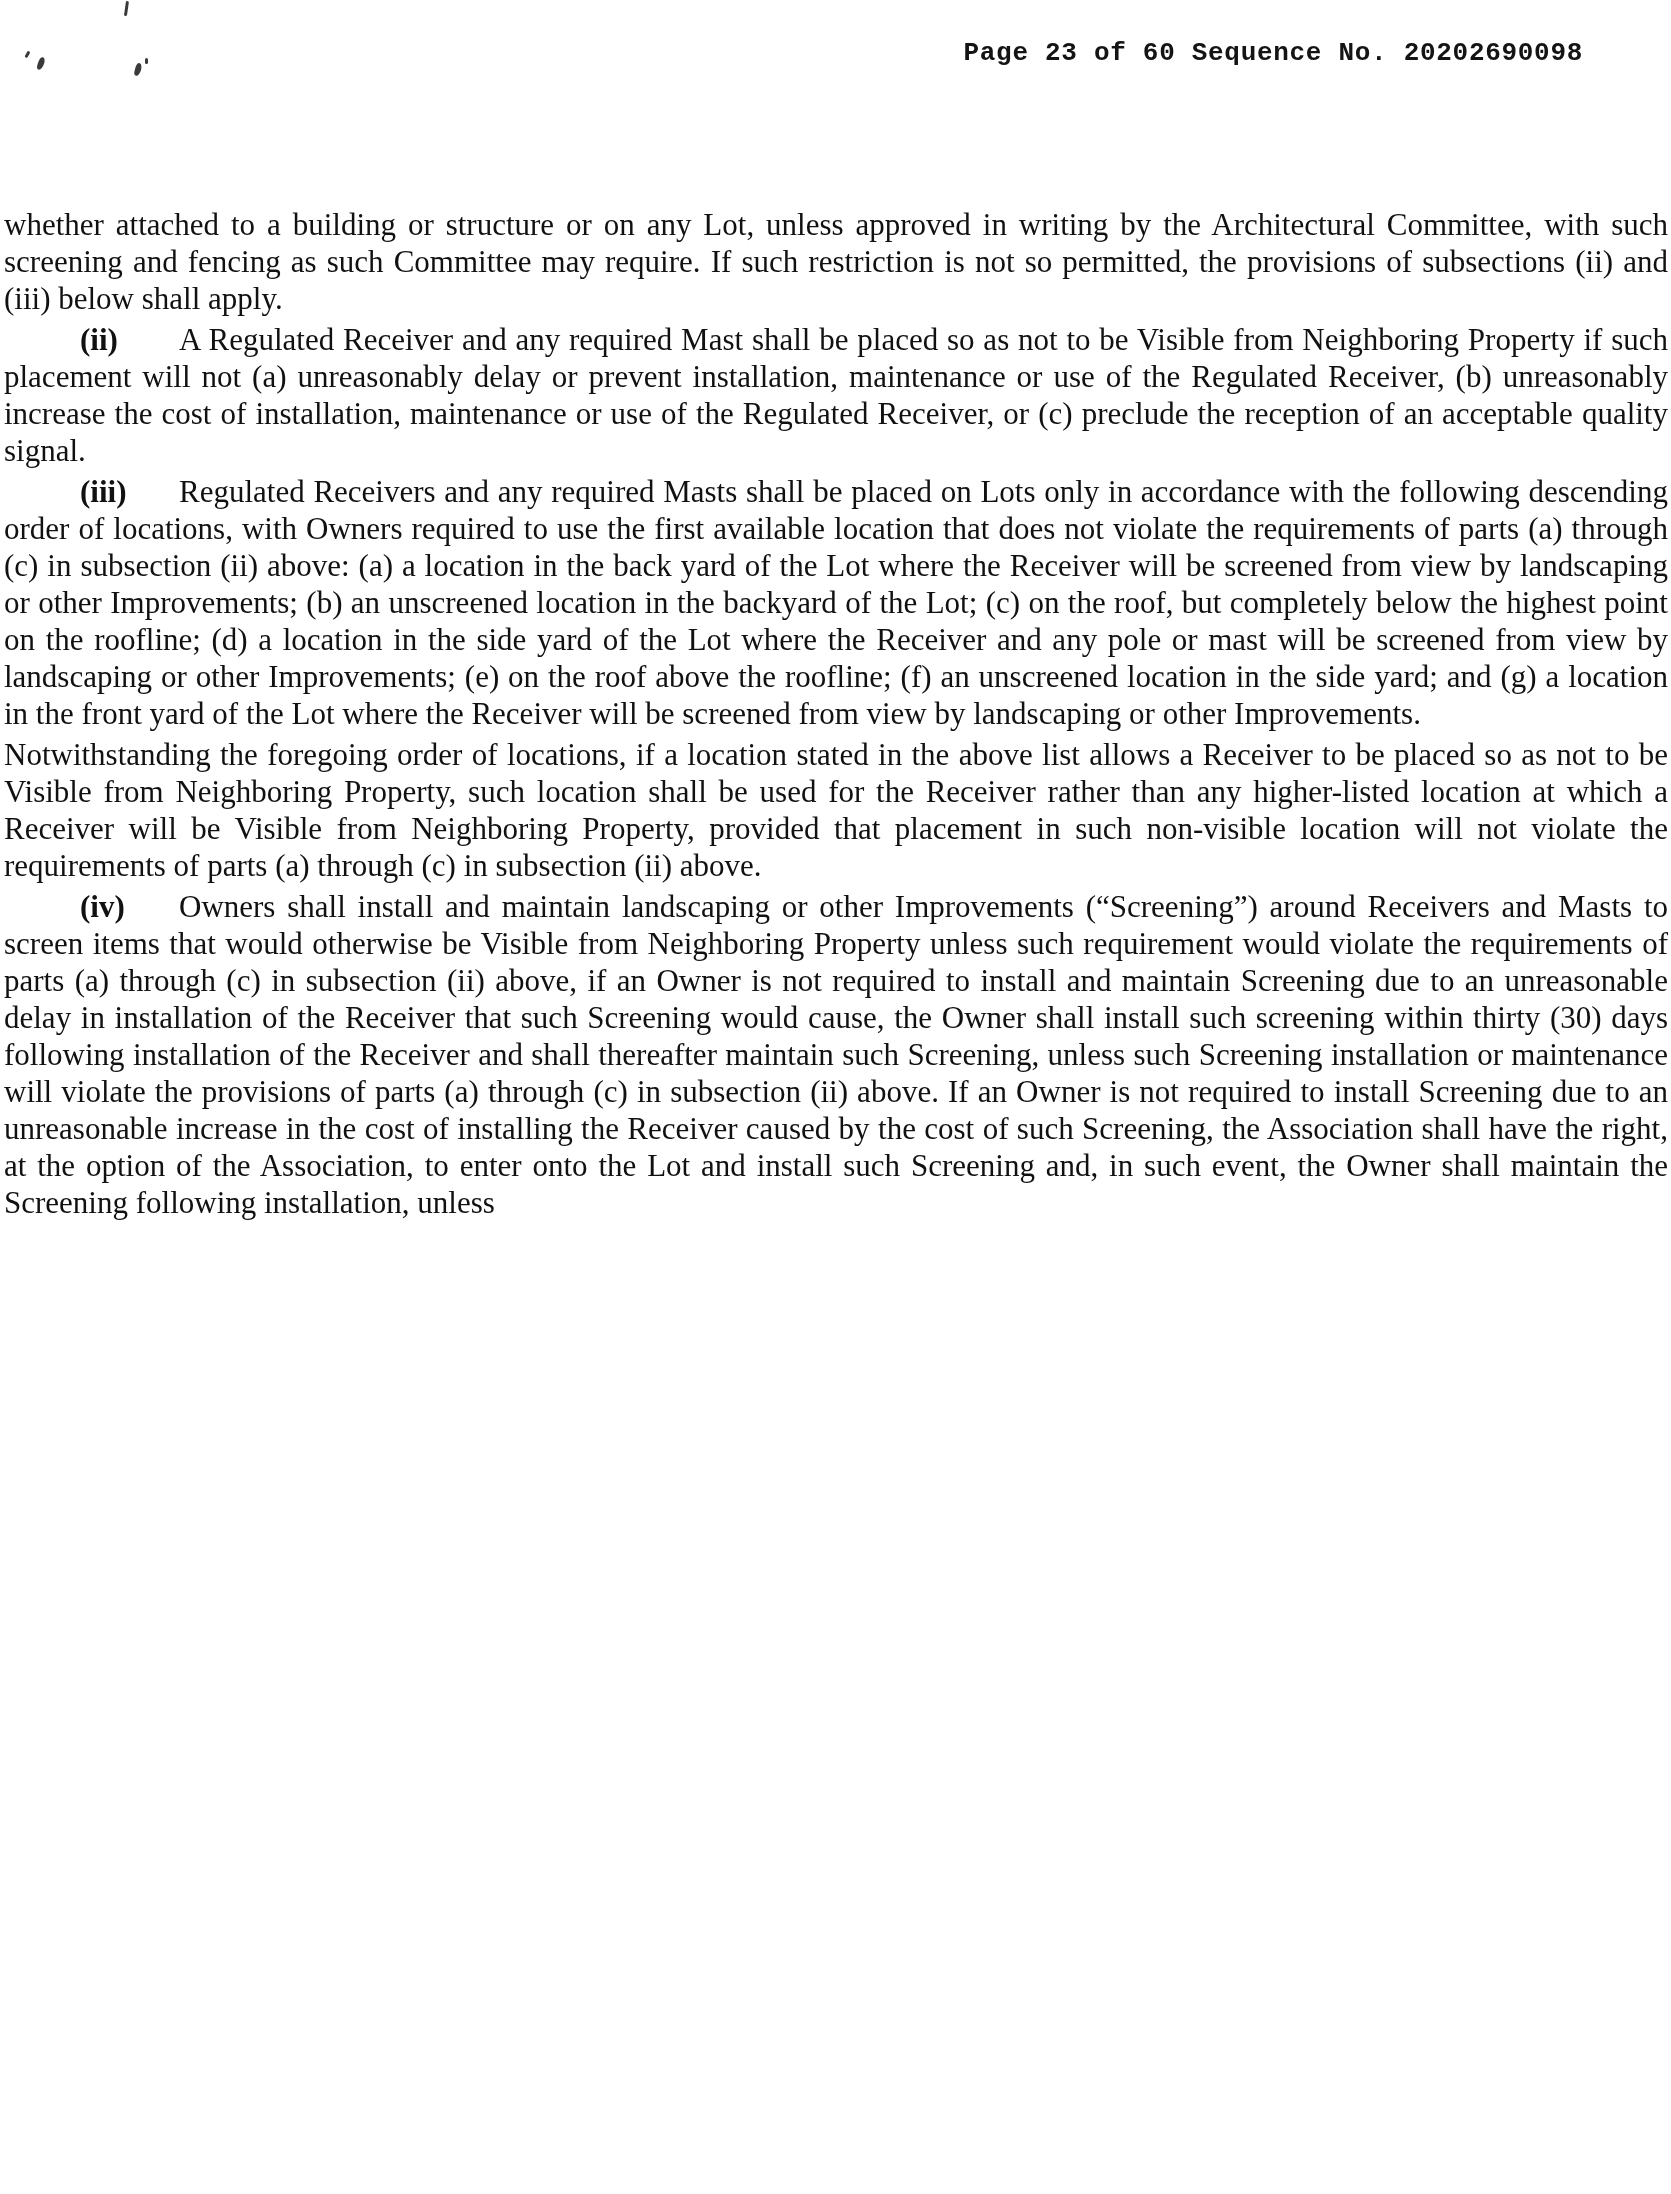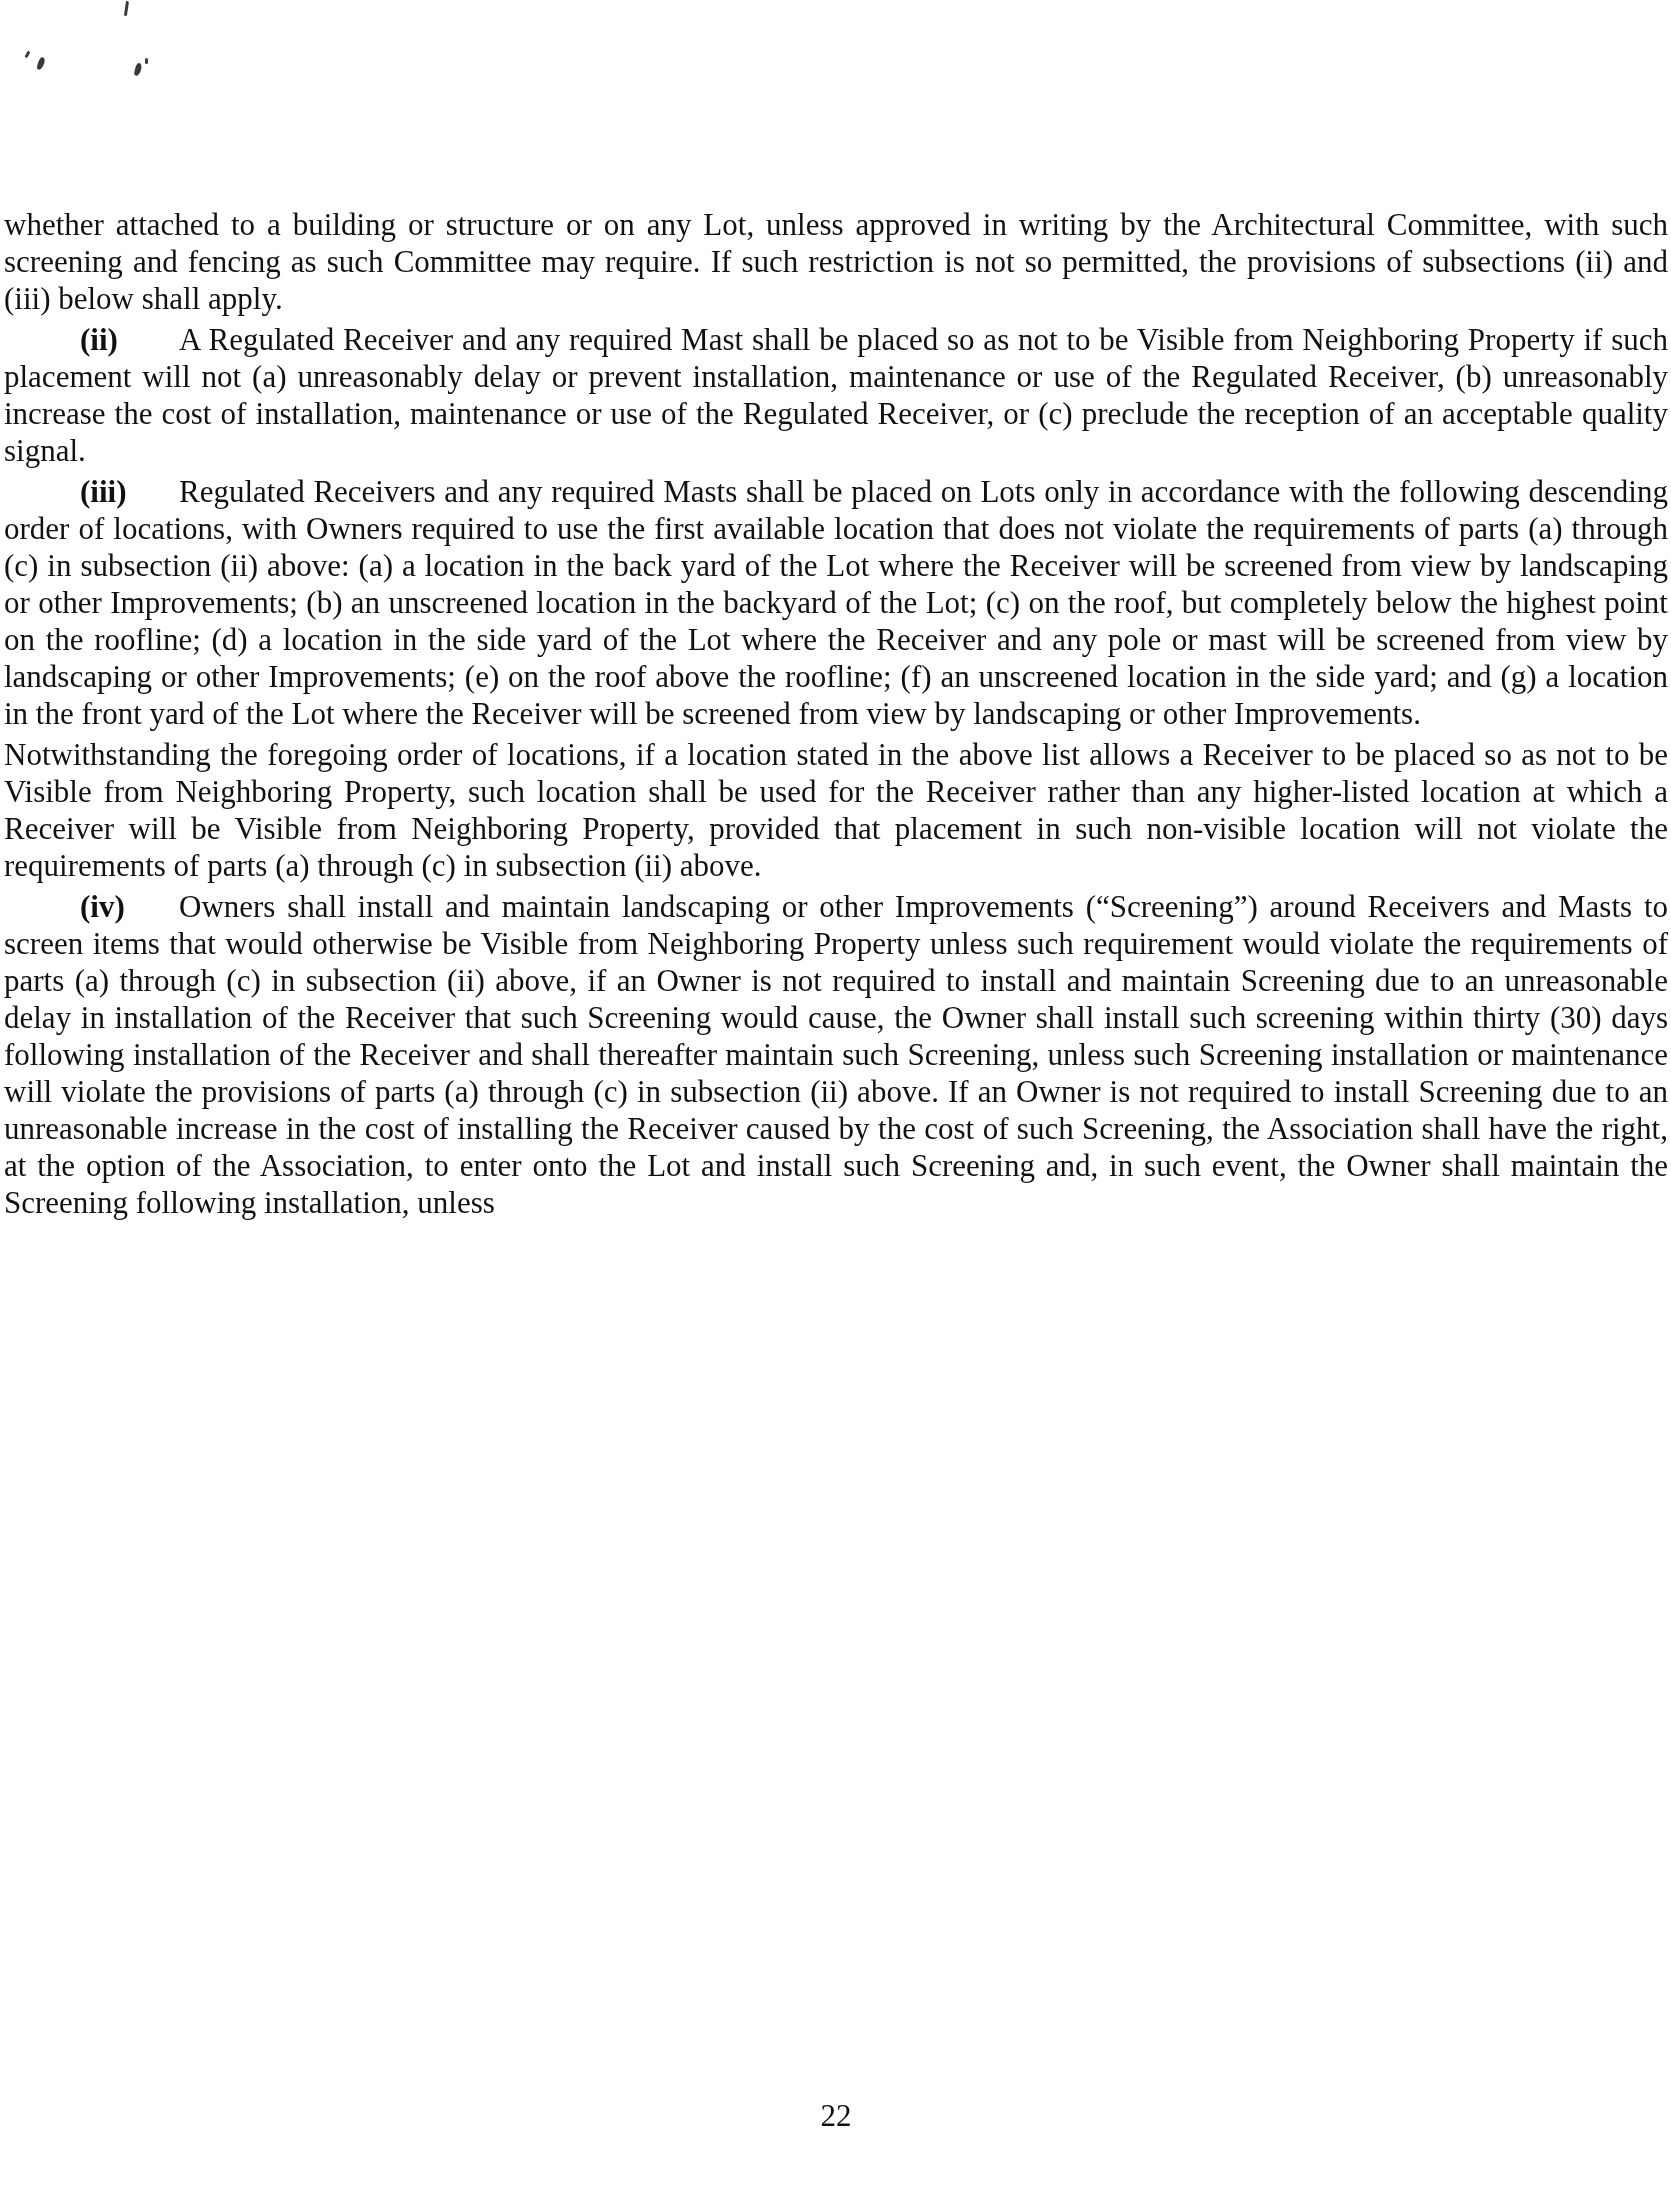--- a/index.html
+++ b/index.html
@@ -84,31 +84,33 @@
 <body>
 
 <div class="page">
 
   <div class="artifact a1"></div>
   <div class="artifact a2"></div>
   <div class="artifact a3"></div>
   <div class="artifact a4"></div>
   <div class="artifact a5"></div>
 
+  <div class="header">
+    <span>Page 23 of 60 Sequence No. 20202690098</span>
+  </div>
 
   <div class="content">
 
     <p class="para indent-block">whether attached to a building or structure or on any Lot, unless approved in writing by the Architectural Committee, with such screening and fencing as such Committee may require.  If such restriction is not so permitted, the provisions of subsections (ii) and (iii) below shall apply.</p>
 
     <p class="para indent-block item spacer-top"><span class="item-label">(ii)</span><span>A Regulated Receiver and any required Mast shall be placed so as not to be Visible from Neighboring Property if such placement will not (a) unreasonably delay or prevent installation, maintenance or use of the Regulated Receiver, (b) unreasonably increase the cost of installation, maintenance or use of the Regulated Receiver, or (c) preclude the reception of an acceptable quality signal.</span></p>
 
     <p class="para indent-block item spacer-top"><span class="item-label">(iii)</span><span>Regulated Receivers and any required Masts shall be placed on Lots only in accordance with the following descending order of locations, with Owners required to use the first available location that does not violate the requirements of parts (a) through (c) in subsection (ii) above: (a) a location in the back yard of the Lot where the Receiver will be screened from view by landscaping or other Improvements; (b) an unscreened location in the backyard of the Lot; (c) on the roof, but completely below the highest point on the roofline; (d) a location in the side yard of the Lot where the Receiver and any pole or mast will be screened from view by landscaping or other Improvements; (e) on the roof above the roofline; (f) an unscreened location in the side yard; and (g) a location in the front yard of the Lot where the Receiver will be screened from view by landscaping or other Improvements.</span></p>
 
     <p class="para full-width spacer-top">Notwithstanding the foregoing order of locations, if a location stated in the above list allows a Receiver to be placed so as not to be Visible from Neighboring Property, such location shall be used for the Receiver rather than any higher-listed location at which a Receiver will be Visible from Neighboring Property, provided that placement in such non-visible location will not violate the requirements of parts (a) through (c) in subsection (ii) above.</p>
 
     <p class="para indent-block item spacer-top"><span class="item-label">(iv)</span><span>Owners shall install and maintain landscaping or other Improvements (“Screening”) around Receivers and Masts to screen items that would otherwise be Visible from Neighboring Property unless such requirement would violate the requirements of parts (a) through (c) in subsection (ii) above, if an Owner is not required to install and maintain Screening due to an unreasonable delay in installation of the Receiver that such Screening would cause, the Owner shall install such screening within thirty (30) days following installation of the Receiver and shall thereafter maintain such Screening, unless such Screening installation or maintenance will violate the provisions of parts (a) through (c) in subsection (ii) above. If an Owner is not required to install Screening due to an unreasonable increase in the cost of installing the Receiver caused by the cost of such Screening, the Association shall have the right, at the option of the Association, to enter onto the Lot and install such Screening and, in such event, the Owner shall maintain the Screening following installation, unless</span></p>
 
   </div>
 
-  <div class="footer">22</div>
 
 </div>
 
 
 </body></html>

